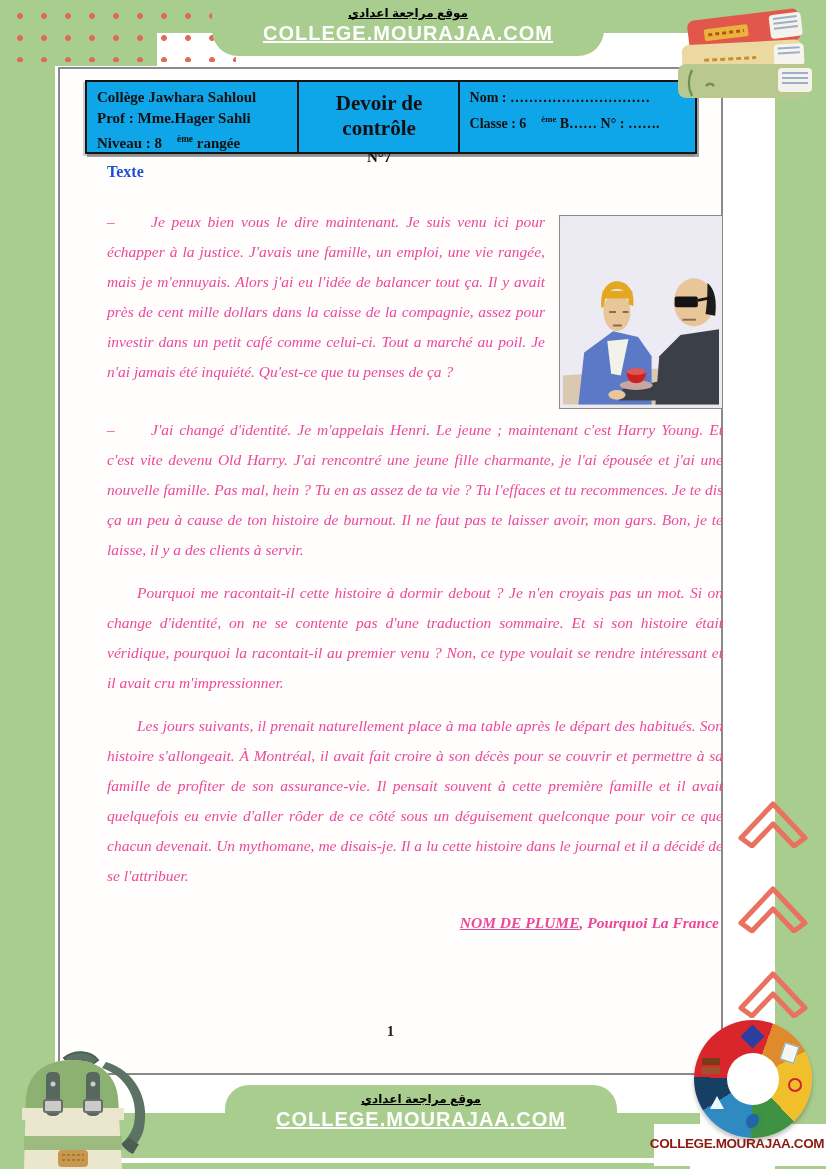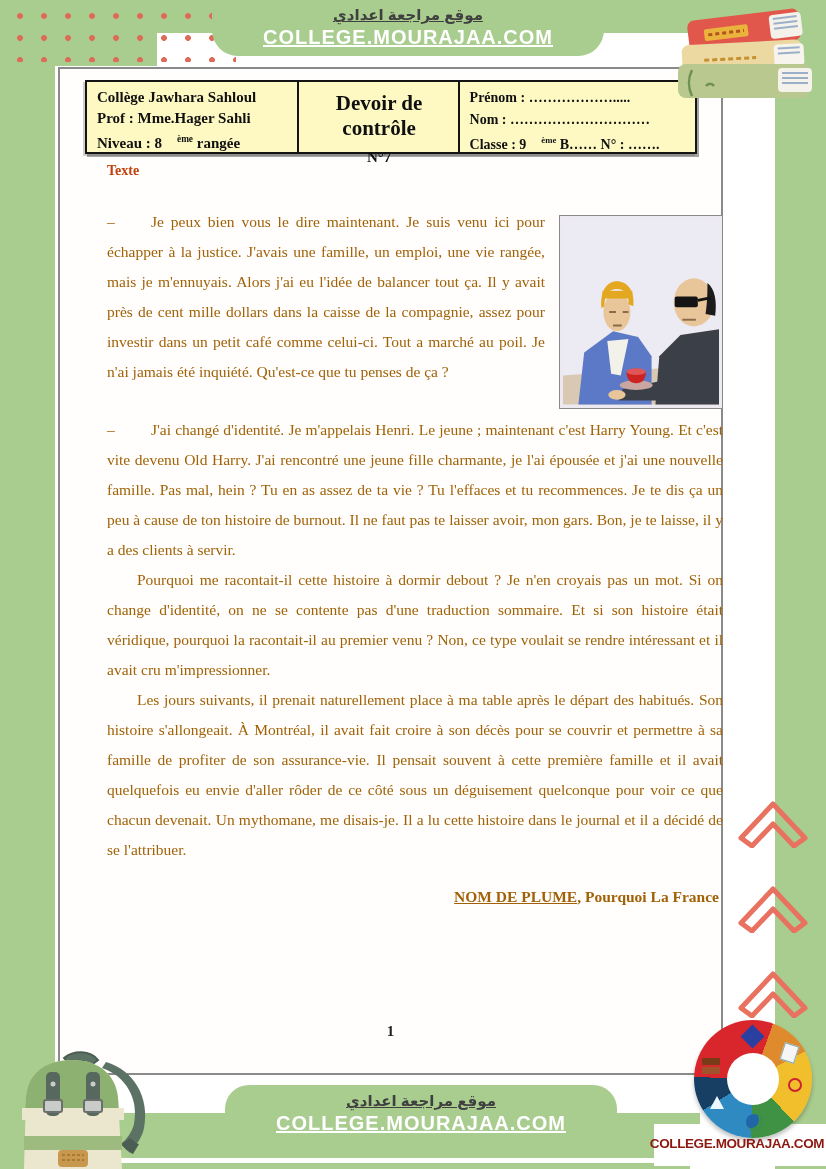--- a/index.html
+++ b/index.html
@@ -11,53 +11,53 @@
   
   .strip-left  { position:absolute; left:0; top:0; width:55px; height:1169px; background:#a9cc8f; }
   .strip-right { position:absolute; right:0; top:0; width:51px; height:1169px; background:#a9cc8f; }
   .top-band    { position:absolute; left:0; top:0; width:826px; height:33px; background:#a9cc8f; }
   .top-tab     { position:absolute; left:212px; top:0; width:392px; height:56px; background:#a9cc8f;
                  border-radius:0 0 26px 26px; text-align:center; padding-top:6px; }
   .dots-block  { position:absolute; left:0; top:0; width:157px; height:66px; background:#a9cc8f; }
   .dots        { position:absolute; left:4px; top:2px; width:232px; height:60px;
                  background-image: radial-gradient(circle, #e06a58 2.6px, rgba(0,0,0,0) 3.2px);
                  background-size:24px 22px; background-position:4px 3px; }
-  .site-line-ar { color:#404040; font-family:"Liberation Sans","DejaVu Sans",sans-serif;
-                  font-weight:bold; font-size:15px; text-decoration:underline; }
+  .site-line-ar { color:#000000; font-family:"Liberation Sans","DejaVu Sans",sans-serif;
+                  font-weight:bold; font-size:12px; text-decoration:underline; }
   .site-line-dom{ color:#fff; font-family:"Liberation Sans",sans-serif; font-weight:bold;
                   font-size:20px; letter-spacing:1px; text-decoration:underline; margin-top:2px; }
   
   .footer-band { position:absolute; left:0; top:1113px; width:700px; height:45px; background:#a9cc8f; }
   .footer-bump { position:absolute; left:225px; top:1085px; width:392px; height:73px; background:#a9cc8f;
                  border-radius:24px 24px 0 0; text-align:center; padding-top:7px; }
   .bottom-strip{ position:absolute; left:0; top:1163px; width:690px; height:6px; background:#a9cc8f; }
   
   .page { position:absolute; left:58px; top:67px; width:665px; height:1008px;
           background:#fffefd; border:2px solid #8a8a8a; z-index:3; }
   .exam-table { position:absolute; left:25px; top:11px; width:612px; height:74px;
                 display:flex; border:2px solid #141414;
                 box-shadow:2px 3px 0 rgba(90,90,90,.55), -2px 2px 0 rgba(120,120,120,.35);
-                background:#fef9c3; }
+                background:#0ea5e9; }
   .exam-cell { padding:5px 8px 4px 10px; color:#101010; }
   .cell-1 { width:213px; border-right:2px solid #141414; font-weight:bold; font-size:15px; line-height:21px; }
   .cell-2 { width:162px; border-right:2px solid #141414; text-align:center; font-weight:bold; }
   .cell-2 .t1 { font-size:21px; padding-top:4px; }
   .cell-2 .t2 { font-size:15px; padding-top:8px; }
   .cell-3 { width:237px; font-weight:bold; font-size:14px; line-height:21.5px; white-space:nowrap; overflow:hidden; }
   .sup { font-size:0.62em; vertical-align:super;padding-left:15px; }
-  .texte-heading { position:absolute; left:47px; top:94px; font-weight:bold; font-size:14px; color:#c2410c; }
-  .body-text { position:absolute; left:47px; top:130px; width:616px; color:#a16207;
-               font-size:15.5px; line-height:30px; text-align:justify; }
+  .texte-heading { position:absolute; left:47px; top:94px; font-weight:bold; font-size:16px; color:#1d4ed8; }
+  .body-text { position:absolute; left:47px; top:130px; width:616px; color:#ec4899;
+               font-size:15.5px; line-height:30px; text-align:justify;font-style:italic; }
   .illus-frame { float:right; width:164px; height:194px; margin:16px 0 6px 14px;
                  border:1px solid #8a8a8a; background:#ece9f0; padding:3px; }
   .illus-frame svg { display:block; width:100%; height:100%; }
   .dia { margin-top:8px; }
   .dia + .dia { clear:right; }
   .dash { display:inline-block; width:44px; }
-  .nar { clear:both; text-indent:30px; margin-top:0; }
+  .nar { clear:both; text-indent:30px; margin-top:13px; }
   .signature { clear:both; text-align:right; font-weight:bold; font-size:15.5px; margin-top:17px; padding-right:4px; }
   .sig-underline { text-decoration:underline; }
   .page-number { position:absolute; left:0; top:954px; width:100%; text-align:center;
                  font-size:15px; font-weight:bold; color:#222; }
   
   .books { position:absolute; left:678px; top:0; width:148px; height:98px; z-index:6; }
   
   .chevron { position:absolute; width:82px; height:62px; z-index:4; }
   
   .backpack { position:absolute; left:2px; top:1044px; width:168px; height:125px; z-index:7; }
@@ -130,23 +130,22 @@
       <div class="exam-cell cell-1">
         <div>Collège Jawhara Sahloul</div>
         <div>Prof : Mme.Hager Sahli</div>
         <div><span>Niveau : 8</span><span class="sup">ème</span><span> rangée</span></div>
       </div>
       <div class="exam-cell cell-2">
         <div class="t1">Devoir de contrôle</div>
         <div class="t2">N°7</div>
       </div>
       <div class="exam-cell cell-3">
-        <div>Prénom : ……………….....</div>
         <div>Nom : …………………………</div>
-        <div><span>Classe : 9</span><span class="sup">ème</span><span> B…… N° : …….</span></div>
+        <div><span>Classe : 6</span><span class="sup">ème</span><span> B…… N° : …….</span></div>
       </div>
     </div>
 
     <div class="texte-heading">Texte</div>
 
     <div class="body-text">
 
       <div class="illus-frame">
         <svg viewBox="0 0 162 192">
           <rect x="0" y="0" width="162" height="192" fill="#eceaf2"></rect>

